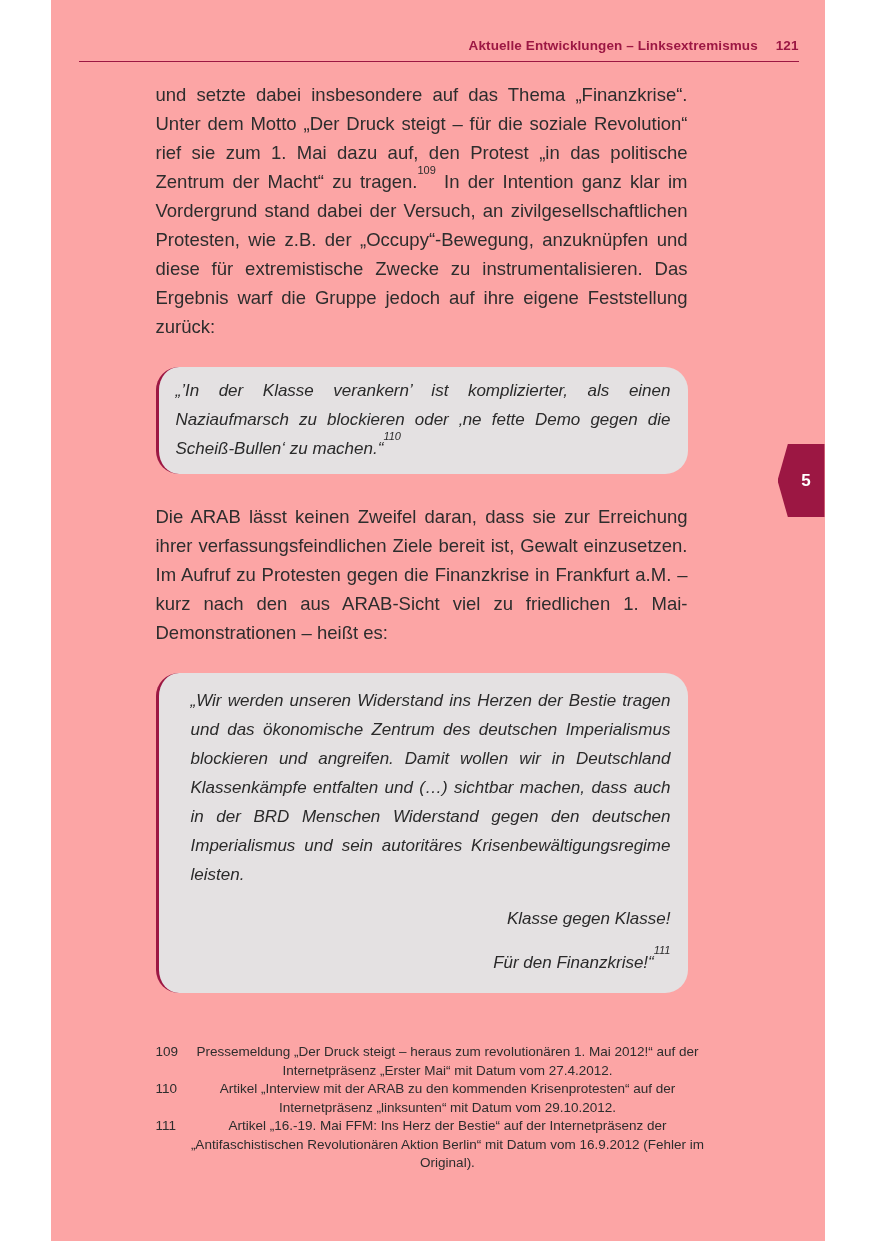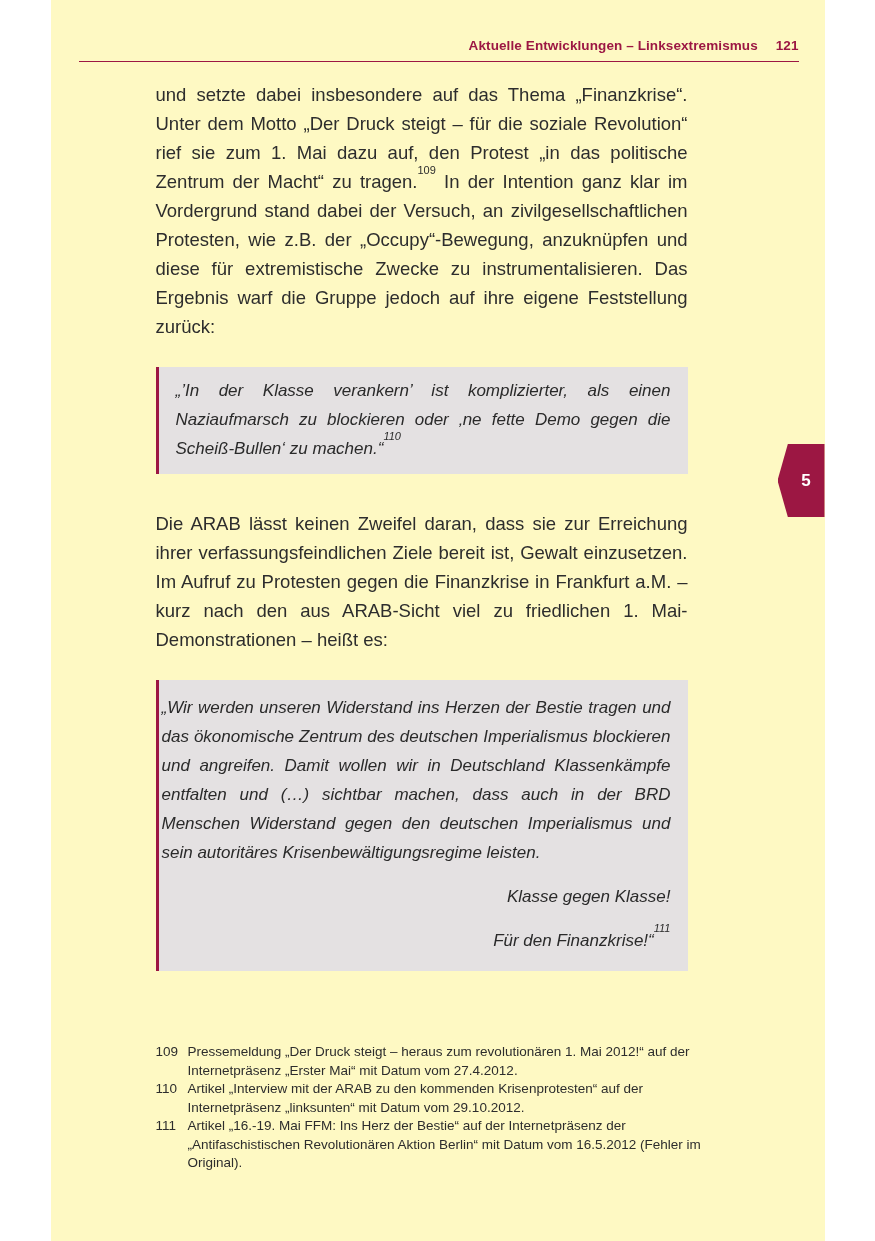--- a/index.html
+++ b/index.html
@@ -6,21 +6,21 @@
     --accent: #9c1743;
     --quote-bg: #e4e1e2;
     --text: #2d2d2d;
   }
   * { margin: 0; padding: 0; box-sizing: border-box; }
   html, body { background: #ffffff; }
   .page {
     position: relative;
     width: 774px;
     height: 1241px;
-    background: #fef9c3;
+    background: #fca5a5;
     font-family: "Liberation Sans", "DejaVu Sans", sans-serif;
     color: var(--text);
     overflow: hidden;
     margin: 0 auto;
   }
 
   
   .page-header {
     position: absolute;
     top: 38px;
@@ -61,30 +61,31 @@
     line-height: 0;
     position: relative;
     top: -7px;
   }
 
   
   .quote-box {
     background: var(--quote-bg);
     border-left: 3px solid var(--accent);
     padding: 9px 17px 11px 17px;
-    margin-bottom: 35px;
+    margin-bottom: 28px;
+    border-radius: 23px;
   }
   .quote-box p {
     font-style: italic;
     font-size: 17px;
     line-height: 29px;
     text-align: justify;
     color: #2a2a2a;
   }
-  .quote-box.multi { padding: 13px 17px 16px 3px; }
+  .quote-box.multi { padding: 13px 17px 16px 32px; }
   .quote-box.multi p { margin-bottom: 15px; }
   .quote-box.multi p.slogan { text-align: right; }
   .quote-box.multi p:last-child { margin-bottom: 0; }
 
   
   .side-tab {
     position: absolute;
     right: 0;
     top: 444px;
     width: 47px;
@@ -105,21 +106,21 @@
     position: absolute;
     left: 105px;
     top: 1043px;
     width: 552px;
     font-size: 13.5px;
     line-height: 18.5px;
     color: var(--text);
   }
   .footnote { display: flex; }
   .footnote .fn-num { width: 32px; flex: 0 0 32px; }
-  .footnote .fn-text { flex: 1; text-align: left; }
+  .footnote .fn-text { flex: 1; text-align: center; }
 </style>
 </head>
 <body>
 
 <div class="page">
 
   <div class="page-header">
     <span class="header-title">Aktuelle Entwicklungen – Linksextremismus</span>
     <span class="page-num">121</span>
   </div>
@@ -151,17 +152,17 @@
     <div class="footnote">
       <span class="fn-num">109</span>
       <span class="fn-text">Pressemeldung „Der Druck steigt – heraus zum revolutionären 1. Mai 2012!“ auf der Internetpräsenz „Erster Mai“ mit Datum vom 27.4.2012.</span>
     </div>
     <div class="footnote">
       <span class="fn-num">110</span>
       <span class="fn-text">Artikel „Interview mit der ARAB zu den kommenden Krisenprotesten“ auf der Internetpräsenz „linksunten“ mit Datum vom 29.10.2012.</span>
     </div>
     <div class="footnote">
       <span class="fn-num">111</span>
-      <span class="fn-text">Artikel „16.-19. Mai FFM: Ins Herz der Bestie“ auf der Internetpräsenz der „Antifaschistischen Revolutionären Aktion Berlin“ mit Datum vom 16.5.2012 (Fehler im Original).</span>
+      <span class="fn-text">Artikel „16.-19. Mai FFM: Ins Herz der Bestie“ auf der Internetpräsenz der „Antifaschistischen Revolutionären Aktion Berlin“ mit Datum vom 16.9.2012 (Fehler im Original).</span>
     </div>
   </div>
 
 </div>
 
 </body></html>

